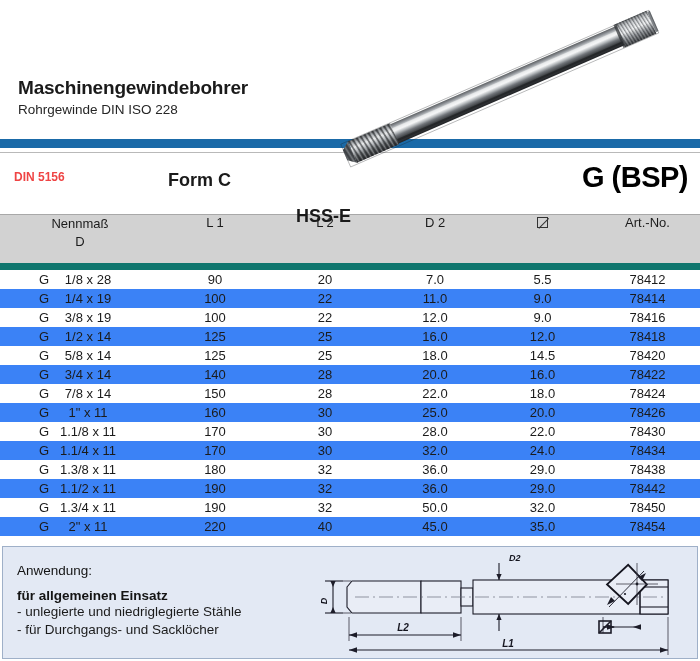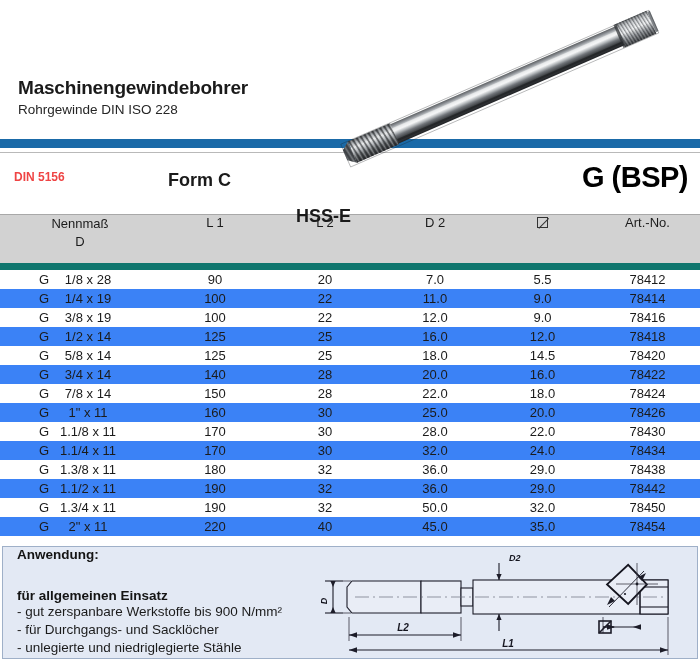--- a/index.html
+++ b/index.html
@@ -168,22 +168,22 @@
     position: absolute;
     left: 2px; top: 546px;
     width: 696px; height: 113px;
     background: #e3e9f4;
     border: 1px solid #9fb0c8;
     z-index: 4;
     overflow: hidden;
   }
   .app-head {
     position: absolute;
-    left: 14px; top: 0;
-    font-size: 13.5px; font-weight: bold; color: #141414;
+    left: 14px; top: 16px;
+    font-size: 13.5px; font-weight: normal; color: #141414;
   }
   .app-lead {
     position: absolute;
     left: 14px; top: 41px;
     font-size: 13.5px; font-weight: bold; color: #141414;
   }
   .app-bullets {
     position: absolute;
     left: 14px; top: 56px;
     font-size: 13.5px; color: #1b1b1b;
@@ -412,23 +412,22 @@
             <td class="c-art">78454</td>
           </tr>
         </tbody>
     </table>
   </div>
 
   <div class="app-panel">
     <div class="app-head">Anwendung:</div>
     <div class="app-lead">für allgemeinen Einsatz</div>
     <div class="app-bullets">
-      <div>- gut zerspanbare Werkstoffe bis 900 N/mm²</div>
+      <div>- unlegierte und niedriglegierte Stähle</div>
       <div>- für Durchgangs- und Sacklöcher</div>
-      <div>- unlegierte und niedriglegierte Stähle</div>
     </div>
 
     <svg class="drawing" viewBox="0 0 396 113" preserveAspectRatio="none">
       <g stroke="#1c1c28" fill="none" stroke-width="1.1">
 
         <path d="M44,40 L49,34 L118,34 L118,66 L49,66 L44,60 Z" fill="#e9edf6"></path>
 
         <rect x="118" y="34" width="40" height="32" fill="#e9edf6"></rect>
 
         <rect x="158" y="41" width="12" height="18" fill="#e9edf6"></rect>

